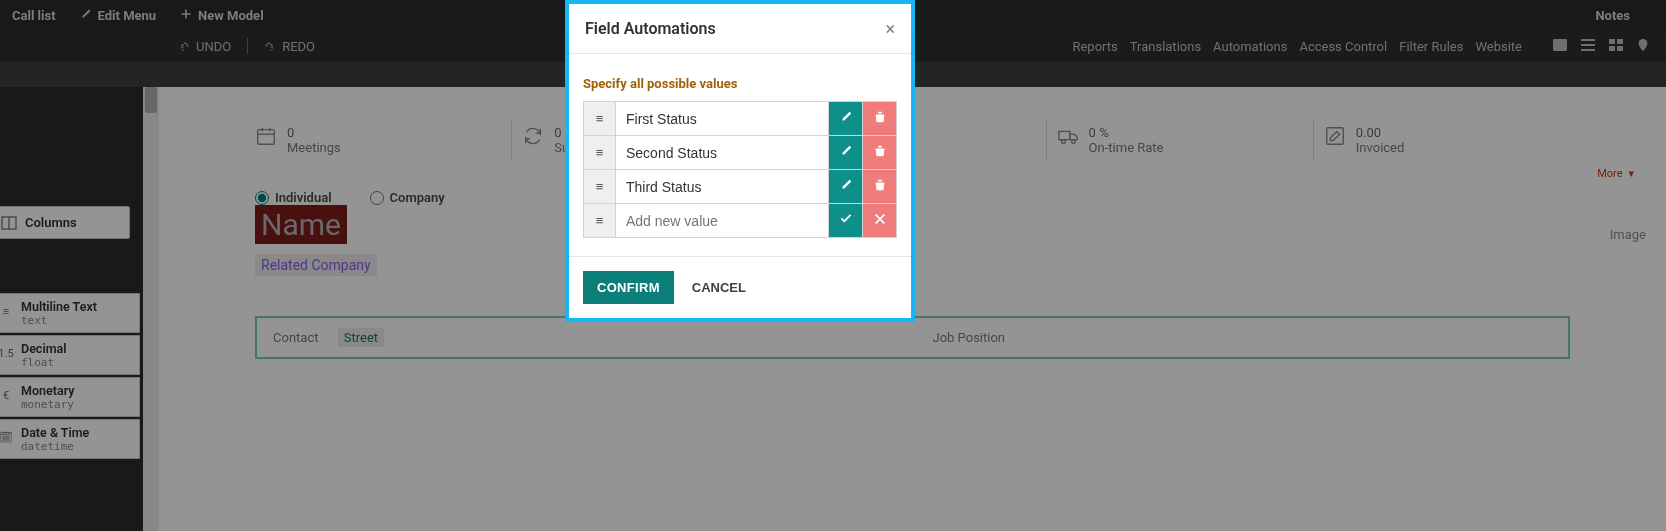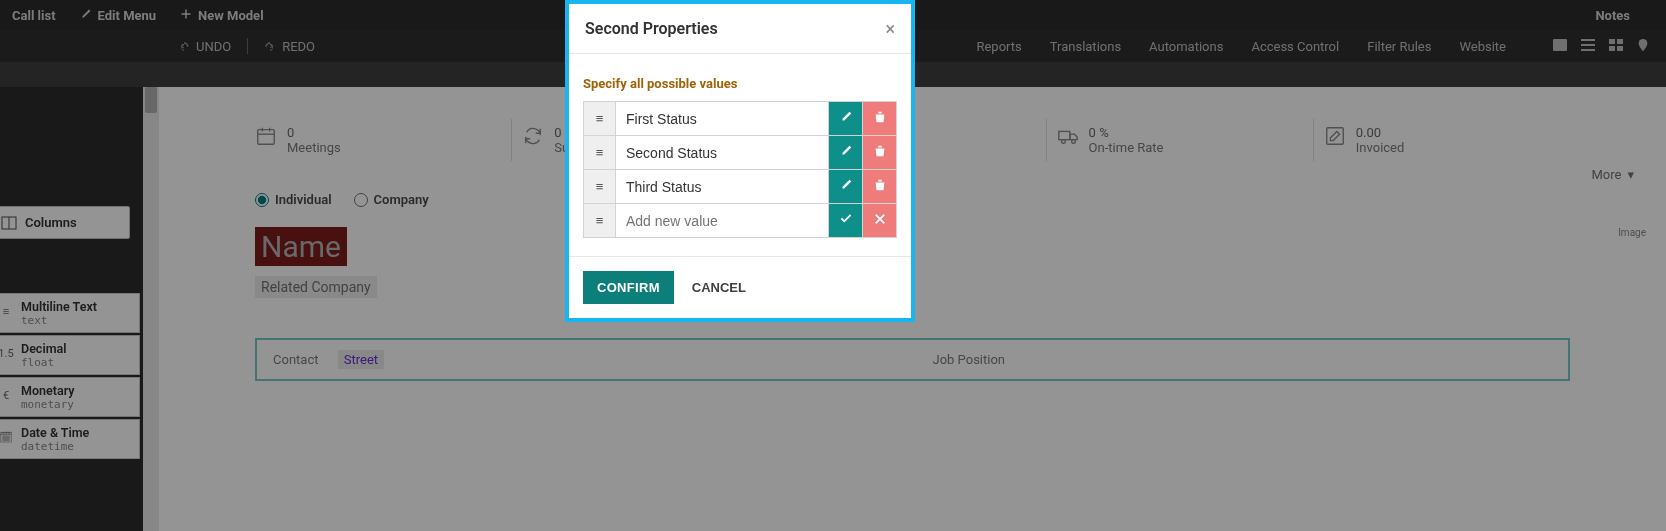--- a/index.html
+++ b/index.html
@@ -6,21 +6,21 @@
   body { font-family: -apple-system, BlinkMacSystemFont, "Segoe UI", Roboto, sans-serif; font-size: 13px; color: #4c4c4c; width: 1666px; height: 531px; overflow: hidden; position: relative; background: #fff; }
 
   .topbar { background: #2b2b2b; height: 30px; display: flex; align-items: center; padding: 0 12px; color: #fff; font-weight: bold; }
   .topbar .tb-item { margin-right: 24px; color: #d6d6d6; font-size: 13px; display: flex; align-items: center; gap: 6px; cursor: pointer; }
   .topbar .tb-right { margin-left: auto; color: #d6d6d6; }
 
   .menubar { background: #2f2f2f; height: 32px; display: flex; align-items: center; color: #c0c0c0; font-size: 13px; padding: 0 8px; }
   .menubar .undo-redo { margin-left: 170px; display: flex; align-items: center; gap: 10px; }
   .menubar .undo-redo span { display: inline-flex; align-items: center; gap: 6px; cursor: pointer; }
   .menubar .vsep { width: 1px; height: 16px; background: #6a6a6a; margin: 0 6px; }
-  .menubar .right-menu { margin-left: auto; display: flex; align-items: center; gap: 28px; padding-right: 8px; text-align: center; }
+  .menubar .right-menu { margin-left: auto; display: flex; align-items: center; gap: 12px; padding-right: 8px; text-align: center; }
   .menubar .right-menu span { cursor: pointer; }
   .menubar .icon-group { display: flex; gap: 12px; margin-left: 18px; }
 
   .darkstrip { background: #3e3e3e; height: 25px; }
 
   .main { position: absolute; left: 0; top: 87px; right: 0; bottom: 0; display: flex; }
   .sidebar { width: 143px; background: #2c2c2c; color: #d6d6d6; padding-top: 20px; height: 100%; position: relative; }
   .sidebar .side-item { display: flex; align-items: center; gap: 10px; padding: 8px 14px; cursor: pointer; }
   .sidebar .side-item svg { flex: none; }
   .sidebar .columns-btn { position: absolute; left: -10px; top: 119px; width: 140px; background: #fff; border: 1px solid #c1c1c1; border-radius: 2px; padding: 8px 10px; display: flex; align-items: center; gap: 8px; font-weight: 600; color: #333; }
@@ -37,34 +37,34 @@
 
   .canvas { flex: 1; background: #fff; padding: 16px 16px 0 16px; position: relative; overflow: hidden; }
   .ribbon { background: #e8e8e8; height: 36px; border-radius: 2px; display: flex; align-items: center; justify-content: flex-end; padding: 0 12px; color: #6f9bb3; font-size: 13px; }
 
   .stats { display: flex; margin-top: 16px; padding: 0 70px; }
   .stat { flex: 1; display: flex; align-items: flex-start; gap: 10px; padding: 6px 10px; border-right: 1px solid #e0e0e0; }
   .stat:last-child { border-right: none; }
   .stat svg { color: #8a8a8a; flex: none; }
   .stat .snum { color: #6a6a6a; font-size: 13px; }
   .stat .slab { color: #7a7a7a; font-size: 13px; }
-  .more-row { display: flex; justify-content: flex-end; padding: 6px 16px 0 0; color: #737373; font-size: 13px; }
+  .more-row { display: flex; justify-content: flex-end; padding: 6px 16px 0 0; color: #c2410c; font-size: 11px; }
 
   .form-area { padding: 10px 80px 0 80px; }
-  .radio-row { display: flex; align-items: center; gap: 22px; margin-bottom: 20px; }
+  .radio-row { display: flex; align-items: center; gap: 38px; margin-bottom: 0; }
   .radio-row label { display: flex; align-items: center; gap: 6px; font-size: 13px; color: #4a4a4a; font-weight: 600; }
   .radio-row input { accent-color: #017e84; width: 14px; height: 14px; }
-  .image-ph { position: absolute; right: 20px; top: 140px; color: #8a8a8a; font-size: 10px; }
+  .image-ph { position: absolute; right: 20px; top: 140px; color: #8a8a8a; font-size: 13px; }
   .name-ph { font-size: 30px; color: #b5b5b5; background: #7f1d1d; padding: 2px 6px; display: inline-block; margin-bottom: 10px; }
-  .related-ph { font-size: 14px; color: #737373; background: #ececec; padding: 3px 6px; display: inline-block; }
+  .related-ph { font-size: 14px; color: #8b5cf6; background: #ececec; padding: 3px 6px; display: inline-block; }
 
   .contact-box { margin: 40px 80px 0 80px; border: 2px solid #75c7c3; padding: 12px 16px; display: flex; gap: 40px; }
   .contact-box .col { flex: 1; }
   .contact-box .lbl { color: #7a7a7a; font-size: 13px; }
-  .contact-box .ph { color: #6d28d9; background: #ececec; padding: 2px 6px; font-size: 13px; }
+  .contact-box .ph { color: #0f766e; background: #ececec; padding: 2px 6px; font-size: 13px; }
 
   .dim-overlay { position: absolute; inset: 0; background: rgba(0,0,0,0.42); z-index: 10; }
 
   .modal-wrap { position: absolute; left: 565px; top: 0; width: 350px; z-index: 20; border: 4px solid #15b6f1; background: #fff; }
   .modal { background: #fff; }
   .modal-head { display: flex; align-items: center; padding: 14px 16px; border-bottom: 1px solid #e6e6e6; }
   .modal-head h3 { font-size: 16px; font-weight: 600; color: #333; }
   .modal-head .close { margin-left: auto; font-size: 18px; color: #888; cursor: pointer; }
   .modal-body { padding: 22px 14px 18px 14px; }
   .modal-body .mb-label { font-weight: 700; font-size: 13px; color: #a16207; margin-bottom: 10px; }
@@ -285,21 +285,21 @@
       </div>
     </div>
   </div>
 </div>
 
 <div class="dim-overlay"></div>
 
 <div class="modal-wrap">
   <div class="modal">
     <div class="modal-head">
-      <h3>Second Properties</h3>
+      <h3>Field Automations</h3>
       <span class="close">×</span>
     </div>
     <div class="modal-body">
       <div class="mb-label">Specify all possible values</div>
       <table class="val-table">
         <tbody>
             <tr>
           <td class="grip">≡</td>
           <td><input value="First Status" style=""></td>
           <td class="act act-edit"><svg width="14" height="14" viewBox="0 0 16 16" fill="#fff">

